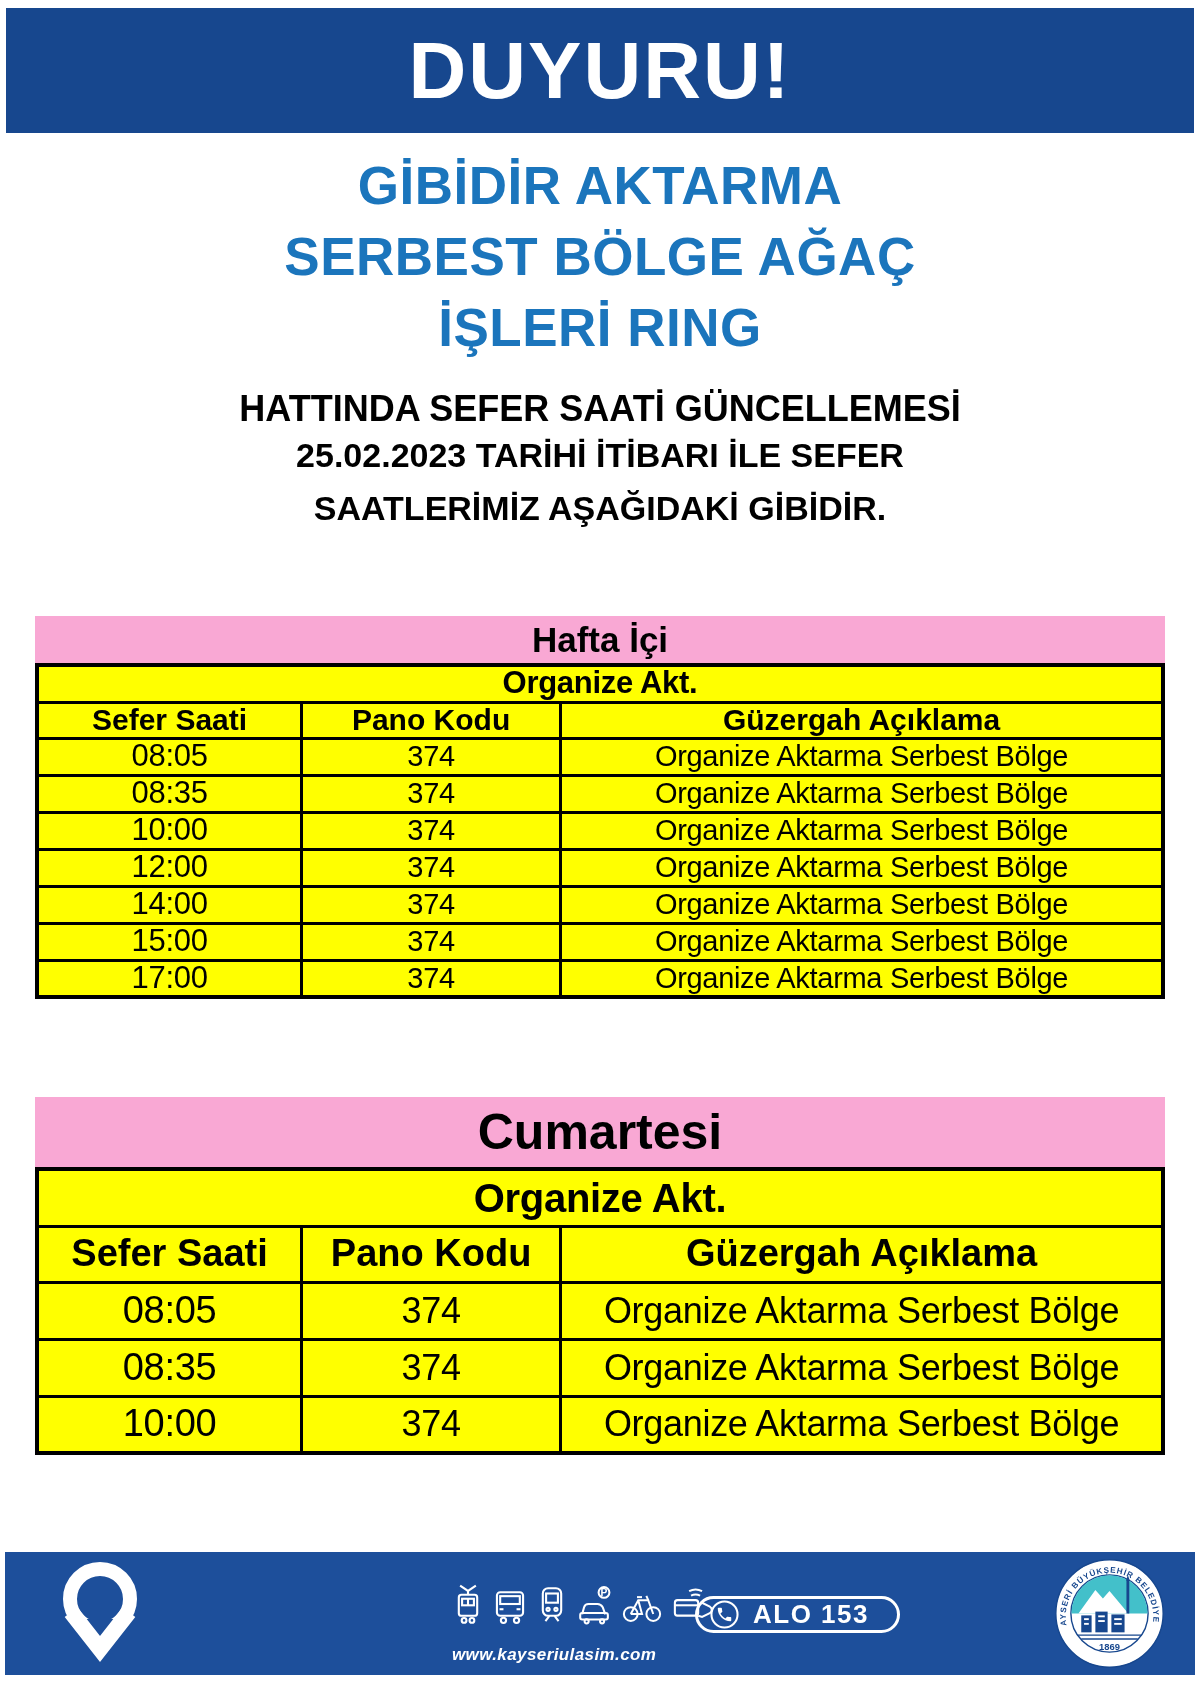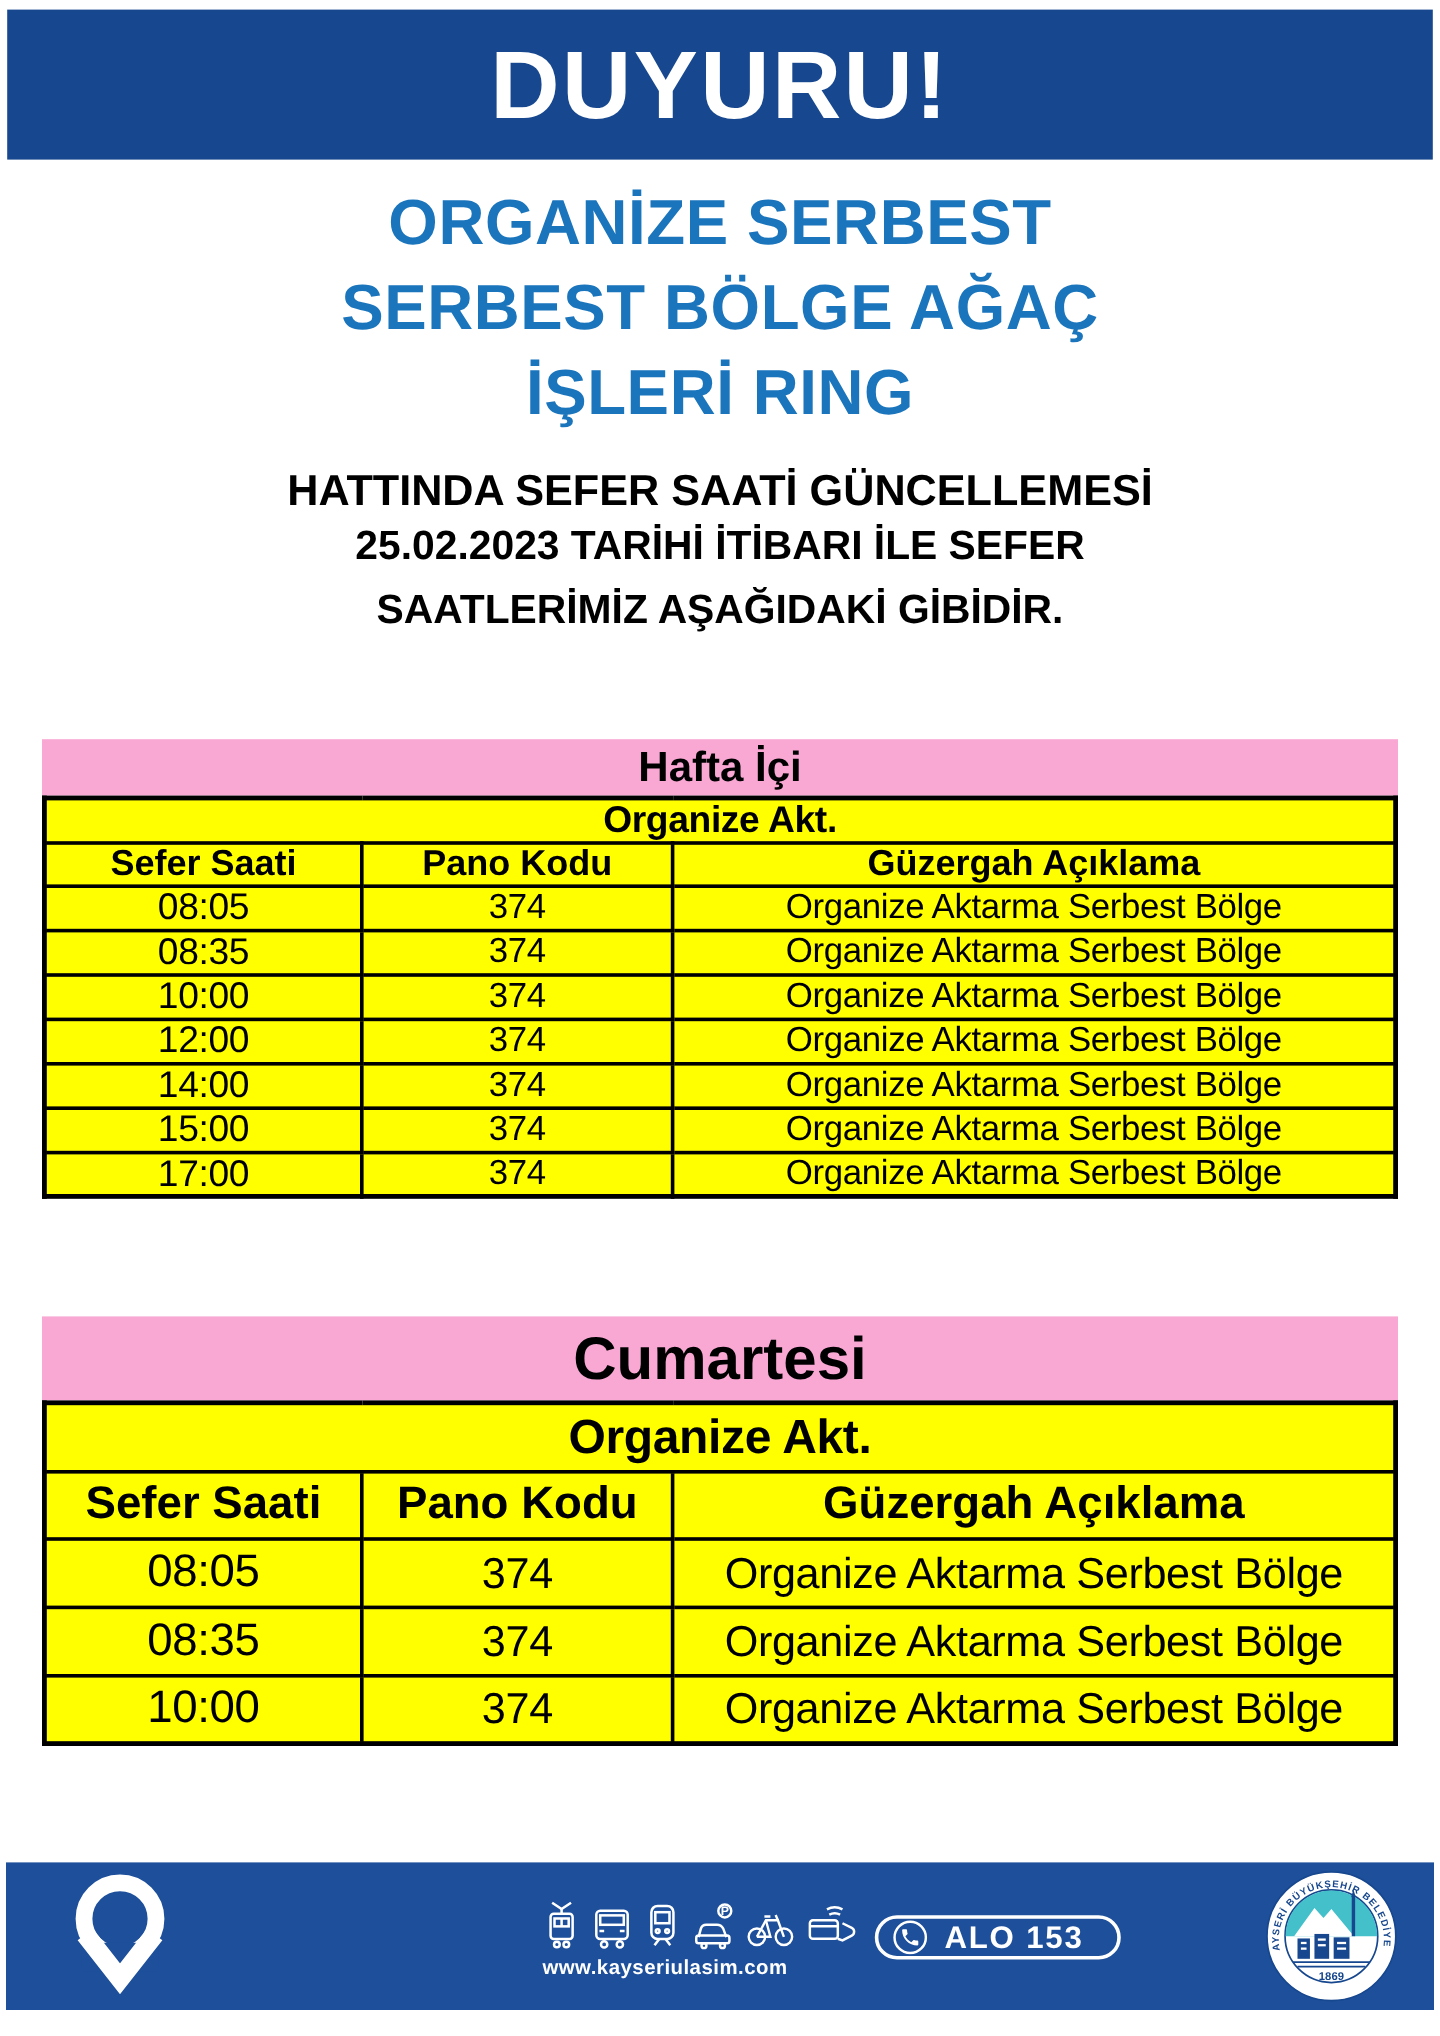--- a/index.html
+++ b/index.html
@@ -47,35 +47,35 @@
 
   
   .footer { position:absolute; left:5px; right:5px; top:1552px; height:123px; background:#1D4F9B; }
   .brand { position:absolute; left:45px; top:5px; display:flex; }
   .brand-text { margin-left:12px; padding-top:22px; }
   .brand-line { color:#fff; font-weight:bold; font-size:41px; line-height:33px; letter-spacing:1px; }
   .tagline { color:#fff; font-style:italic; font-weight:bold; font-size:14px;
     letter-spacing:3px; text-align:right; margin-top:8px; }
   .transport { position:absolute; left:447px; top:29px; }
   .transport-row { display:flex; align-items:flex-end; gap:9px; height:44px; }
-  .website { color:#fff; font-weight:bold; font-size:17px; margin-top:5px; letter-spacing:0.4px; }
-  .hotline { position:absolute; left:724px; top:44px; width:205px; height:37px;
+  .website { color:#fff; font-weight:bold; font-size:17px; margin-top:20px; letter-spacing:0.4px;font-style:italic; }
+  .hotline { position:absolute; left:690px; top:44px; width:205px; height:37px;
     border:3px solid #fff; border-radius:22px; display:flex; align-items:center; padding:0 12px; gap:14px; }
   .hotline-label { color:#fff; font-weight:bold; font-size:26px; letter-spacing:1.5px; }
   .seal { position:absolute; left:1048px; top:5px; width:113px; height:113px; }
 </style>
 </head>
 <body>
 
 <div class="banner">
   <h1 class="banner-title">DUYURU!</h1>
 </div>
 
 <div class="titles">
-  <div>ORGANİZE SERBEST</div>
+  <div>GİBİDİR AKTARMA</div>
   <div>SERBEST BÖLGE AĞAÇ</div>
   <div>İŞLERİ RING</div>
 </div>
 
 <div class="sub1">HATTINDA SEFER SAATİ GÜNCELLEMESİ</div>
 <div class="sub23">
   <div>25.02.2023 TARİHİ İTİBARI İLE SEFER</div>
   <div>SAATLERİMİZ AŞAĞIDAKİ GİBİDİR.</div>
 </div>
 

